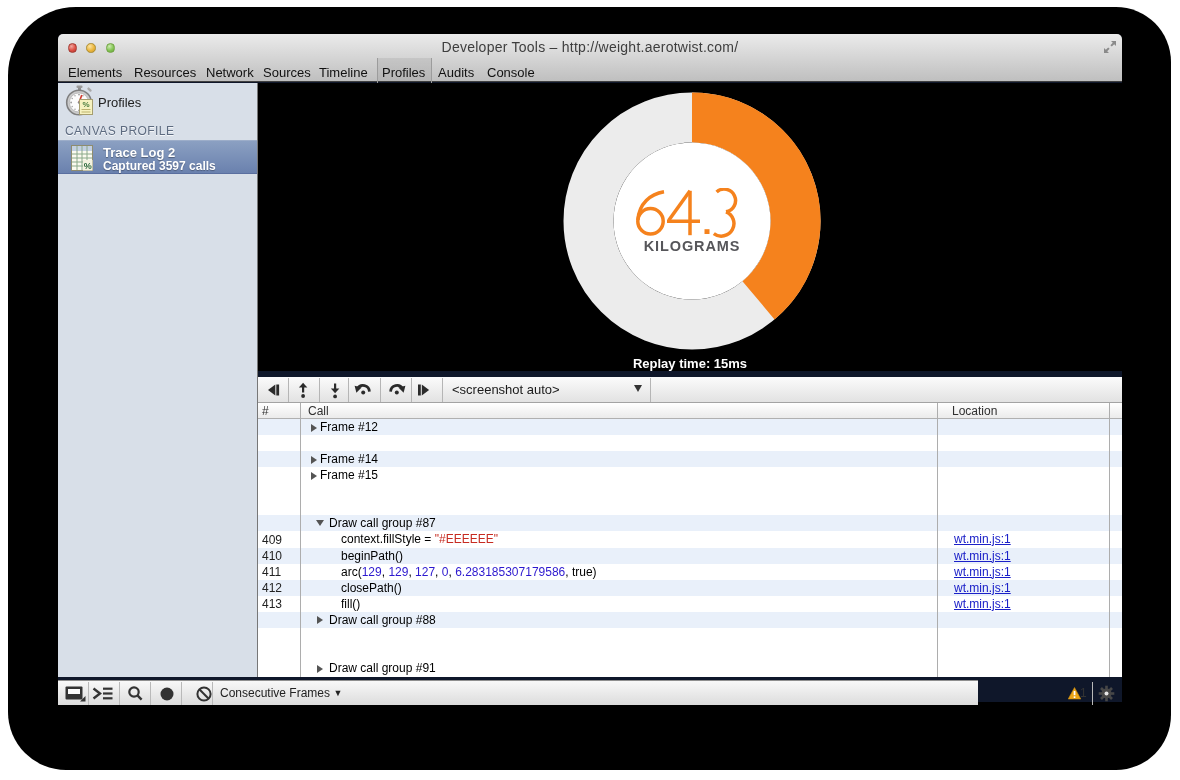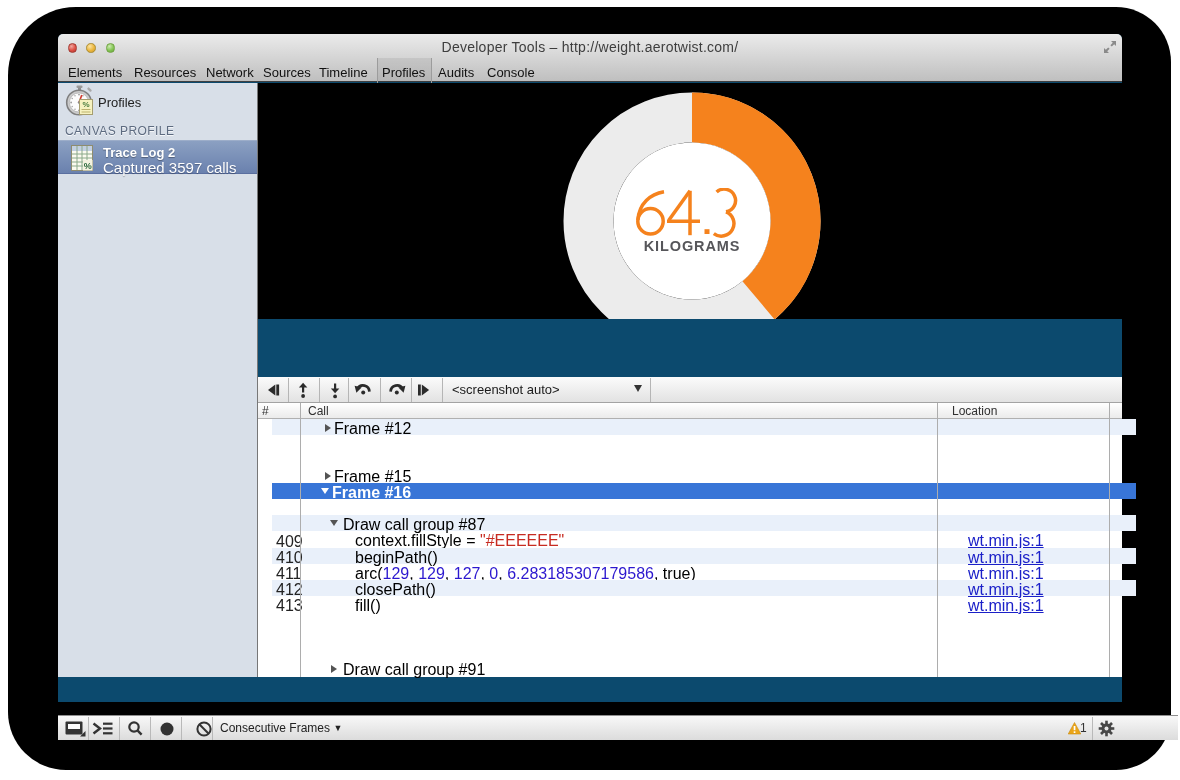--- a/index.html
+++ b/index.html
@@ -1,63 +1,63 @@
 <!DOCTYPE html>
 <html><head>
 <meta charset="utf-8">
 <style>
 * { margin:0; padding:0; box-sizing:border-box; }
 html,body { width:1180px; height:780px; background:#fff; font-family:"Liberation Sans", sans-serif; overflow:hidden; }
 #shadow { position:absolute; left:8px; top:7px; width:1163px; height:763px; background:#000; border-radius:68px 55px 55px 58px; }
-#win { position:absolute; left:58px; top:34px; width:1064px; height:668px; background:#0c4a6e; border-radius:5px 5px 0 0; }
+#win { position:absolute; left:58px; top:34px; width:1064px; height:668px; background:#0f172a; border-radius:5px 5px 0 0; }
 
 #topbar { position:absolute; left:0; top:0; width:1064px; height:48px; border-radius:5px 5px 0 0;
   background:linear-gradient(#ebebeb, #d5d5d5 50%, #bfbfbf); border-bottom:1px solid #404040; }
 .light { position:absolute; top:9px; width:9.5px; height:9.5px; border-radius:50%; }
 #lr { left:9.5px;  background:radial-gradient(circle at 35% 30%, #f0a8a0, #dd4f44 55%, #b4372e); border:0.5px solid #a33b33;}
 #ly { left:28.3px; background:radial-gradient(circle at 35% 30%, #fae3a2, #ecb63e 55%, #c99b2e); border:0.5px solid #ab8b2d;}
 #lg { left:47.9px; background:radial-gradient(circle at 35% 30%, #cdeab2, #84c554 55%, #68a43c); border:0.5px solid #71a344;}
 #title { position:absolute; top:4.5px; left:0; width:1064px; text-align:center; font-size:14px; letter-spacing:0.25px; color:#3e3e3e; }
 #expand { position:absolute; right:4px; top:5px; }
 .tab { position:absolute; top:31px; font-size:13px; color:#111; }
 #seltab { position:absolute; left:319px; top:24px; width:55px; height:24.5px; background:linear-gradient(rgba(0,0,0,0.07), rgba(0,0,0,0.05)); border-left:1px solid #9c9c9c; border-right:1px solid #9c9c9c; }
 
 #sidebar { position:absolute; left:0; top:49px; width:200px; height:594px; background:#d8dfe8; border-right:1px solid #777; }
 #profhdr { position:absolute; left:40px; top:12px; font-size:13px; color:#222; }
 #canvprof { position:absolute; left:7px; top:40.5px; font-size:12px; color:#5d6b80; letter-spacing:0.45px; text-shadow:0 1px 0 rgba(255,255,255,0.75);}
 #selitem { position:absolute; left:0; top:57px; width:199px; height:34px;
   background:linear-gradient(#8ba0c2, #6a81ae); border-top:1px solid #9cadc9; border-bottom:1px solid #5a6f9f;}
 #selitem .t1 { position:absolute; left:45px; top:3.5px; font-size:13px; font-weight:bold; color:#fff; text-shadow:0 1px 1px rgba(0,0,0,0.35);}
-#selitem .t2 { position:absolute; left:45px; top:18px; font-size:15px; color:#fff; text-shadow:0 1px 1px rgba(0,0,0,0.3);}
-
-#canvas { position:absolute; left:200px; top:49px; width:864px; height:236px; background:#000; overflow:hidden;}
+#selitem .t2 { position:absolute; left:45px; top:18px; font-size:12px; color:#fff; text-shadow:0 1px 1px rgba(0,0,0,0.3);font-weight:bold;}
+
+#canvas { position:absolute; left:200px; top:49px; width:864px; height:288px; background:#000; overflow:hidden;}
 #replaytime { position:absolute; left:0; top:273px; width:864px; text-align:center; font-size:13px; font-weight:bold; color:#fff; }
 
 #rtb { position:absolute; left:200px; top:343px; width:864px; height:26px;
   background:linear-gradient(#fbfbfb, #e2e2e2); border-bottom:1px solid #a3a3a3; }
 .rsep { position:absolute; top:1px; width:1px; height:24px; background:#b5b5b5; }
 #ddtext { position:absolute; left:194px; top:5px; font-size:13px; color:#1a1a1a; }
 #ddarr { position:absolute; left:376px; top:8px; width:0; height:0; border-left:4.5px solid transparent; border-right:4.5px solid transparent; border-top:7px solid #333; }
 
 #thead { position:absolute; left:200px; top:369px; width:864px; height:16px;
   background:linear-gradient(#ffffff, #ebebeb); border-bottom:1px solid #b0b0b0; font-size:12px; color:#303030; }
 #rows { position:absolute; left:200px; top:385px; width:864px; height:258px; background:#fff; }
-.row { position:absolute; left:14px; width:864px; height:16.07px; font-size:16px; color:#000; white-space:nowrap; }
+.row { position:absolute; left:0; width:864px; height:16.07px; font-size:12px; color:#000; white-space:nowrap; }
 .alt { background:#e9f0fa; }
 .sel { background:#3875d7; }
 .tri { display:inline-block; width:0; height:0; vertical-align:middle; }
 .tri.r { border-top:4px solid transparent; border-bottom:4px solid transparent; border-left:6px solid #545454; }
 .tri.d { border-left:4.5px solid transparent; border-right:4.5px solid transparent; border-top:6px solid #545454; }
 .num { position:absolute; left:4px; top:1.5px; color:#222; }
 .vline { position:absolute; top:369px; width:1px; height:274px; background:#adadad; }
 .lnk { color:#1b20c8; text-decoration:underline;margin-left:12px; }
 .red { color:#c72b21; }
 .blu { color:#2c18cf; }
 
-#status { position:absolute; left:0; top:681px; width:1120px; height:25px;
+#status { position:absolute; left:0; top:646px; width:920px; height:25px;
   background:linear-gradient(#f8f8f8, #dcdcdc); border-top:1px solid #8f8f8f; }
 .ssep { position:absolute; top:1px; width:1px; height:23px; background:#b9b9b9; }
 #cframes { position:absolute; left:162px; top:5px; font-size:12px; color:#222; }
 </style>
 </head>
 <body>
 <div id="shadow"></div>
 <div id="win">
 
   <div id="topbar">
@@ -198,28 +198,28 @@
     <span style="position:absolute; left:4px; top:1px;">#</span>
     <span style="position:absolute; left:50px; top:1px;">Call</span>
     <span style="position:absolute; left:694px; top:1px;">Location</span>
   </div>
 
   <div id="rows">
     <div class="row alt" style="top:0px">
         <span style="position:absolute;left:53px;top:4.5px" class="tri r"></span>
         <span style="position:absolute;left:62px;top:1px">Frame #12</span>
       </div>
+    <div class="row alt" style="top:32.14px">
+        <span style="position:absolute;left:53px;top:4.5px" class="tri r"></span>
+        <span style="position:absolute;left:62px;top:1px">Frame #14</span>
+      </div>
     <div class="row" style="top:48.21px">
         <span style="position:absolute;left:53px;top:4.5px" class="tri r"></span>
         <span style="position:absolute;left:62px;top:1px">Frame #15</span>
       </div>
-    <div class="row sel" style="top:64.28px">
-        <span style="position:absolute;left:49px;top:5px;border-top-color:#fff" class="tri d"></span>
-        <span style="position:absolute;left:60px;top:1px;color:#fff;font-weight:bold">Frame #16</span>
-      </div>
     <div class="row alt" style="top:96.42px">
         <span style="position:absolute;left:58px;top:5px" class="tri d"></span>
         <span style="position:absolute;left:71px;top:1px">Draw call group #87</span>
       </div>
     <div class="row" style="top:112.49px">
         <span class="num">409</span>
         <span style="position:absolute;left:83px;top:1px">context.fillStyle = <span class="red">"#EEEEEE"</span></span>
         <span class="lnk" style="position:absolute;left:684px;top:1px">wt.min.js:1</span>
       </div>
     <div class="row alt" style="top:128.56px">
@@ -234,20 +234,24 @@
       </div>
     <div class="row alt" style="top:160.7px">
         <span class="num">412</span>
         <span style="position:absolute;left:83px;top:1px">closePath()</span>
         <span class="lnk" style="position:absolute;left:684px;top:1px">wt.min.js:1</span>
       </div>
     <div class="row" style="top:176.77px">
         <span class="num">413</span>
         <span style="position:absolute;left:83px;top:1px">fill()</span>
         <span class="lnk" style="position:absolute;left:684px;top:1px">wt.min.js:1</span>
+      </div>
+    <div class="row alt" style="top:192.84px">
+        <span style="position:absolute;left:59px;top:4.5px" class="tri r"></span>
+        <span style="position:absolute;left:71px;top:1px">Draw call group #88</span>
       </div>
     <div class="row" style="top:241.05px">
         <span style="position:absolute;left:59px;top:4.5px" class="tri r"></span>
         <span style="position:absolute;left:71px;top:1px">Draw call group #91</span>
       </div>
   </div>
   <div class="vline" style="left:242.3px"></div>
   <div class="vline" style="left:878.6px"></div>
   <div class="vline" style="left:1051.4px"></div>
 

